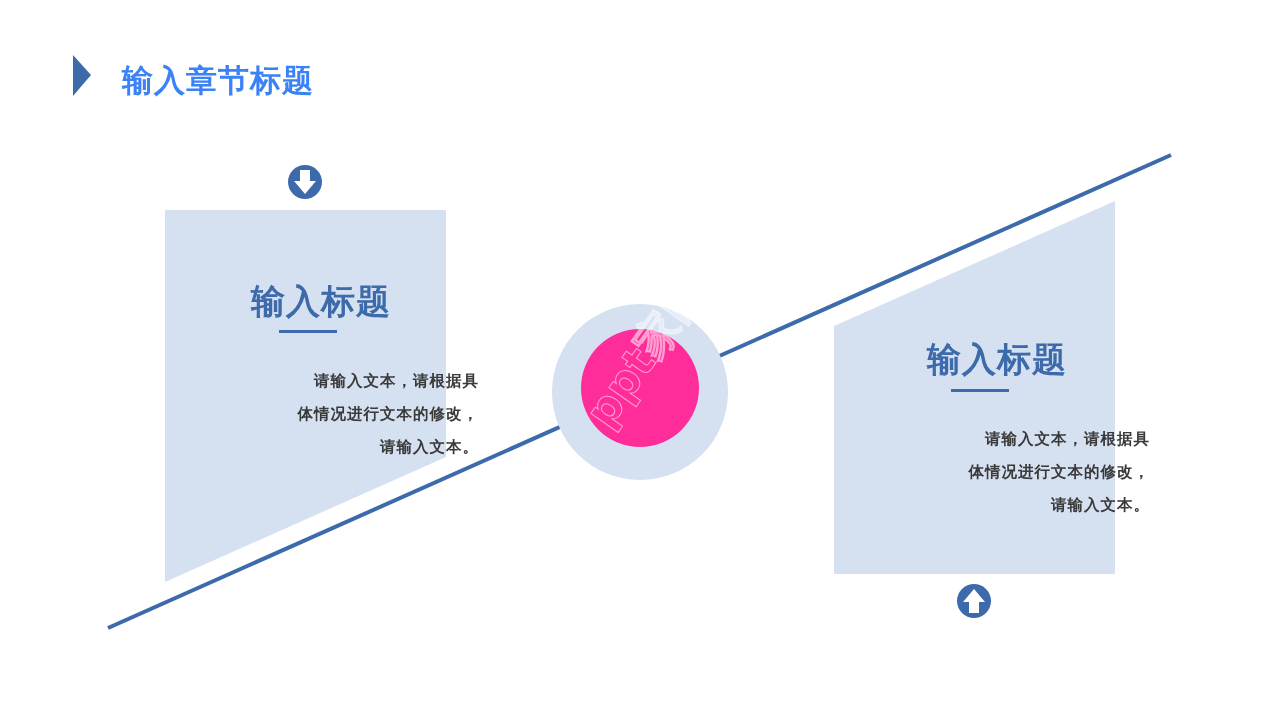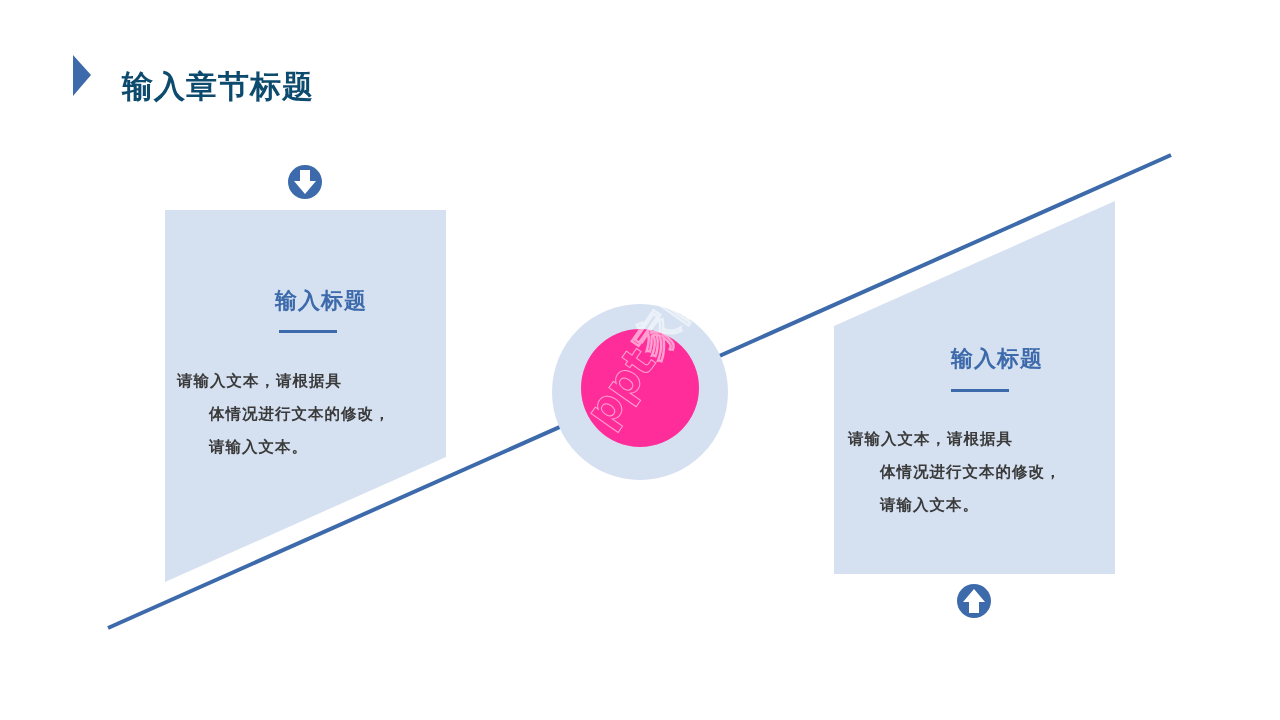--- a/index.html
+++ b/index.html
@@ -4,32 +4,32 @@
   <style>
     html, body { margin: 0; padding: 0; }
     body {
       width: 1280px; height: 720px; position: relative; overflow: hidden;
       background: #ffffff;
       font-family: "DejaVu Sans", "Liberation Sans", sans-serif;
     }
     .abs { position: absolute; }
     svg.bg { position: absolute; left: 0; top: 0; }
     .section-title {
-      left: 122px; top: 64px; font-size: 31px; font-weight: bold; color: #0c4a6e;
+      left: 122px; top: 58px; font-size: 31px; font-weight: bold; color: #3b82f6;
       letter-spacing: 1px; line-height: 44px; white-space: nowrap;
     }
     .panel-title {
-      width: 312px; text-align: center; font-size: 22px; font-weight: bold;
+      width: 312px; text-align: center; font-size: 34px; font-weight: bold;
       color: #3d6aaa; line-height: 36px; letter-spacing: 1px;
     }
     .underline {
       width: 58px; height: 3px; background: #3d6aaa;
     }
     .panel-body {
-      width: 314px; text-align: left; font-size: 15.5px; font-weight: bold;
+      width: 314px; text-align: right; font-size: 15.5px; font-weight: bold;
       color: #3a3a3a; line-height: 33px; letter-spacing: 1px;
     }
     .panel-body span { display: block; white-space: nowrap; padding-left: 44px; }
     .watermark {
       left: 560px; top: 322px; font-size: 44px; color: rgba(255,255,255,0.35);
       transform: rotate(-55deg); transform-origin: center; white-space: nowrap;
       font-family: "DejaVu Sans", sans-serif; font-weight: bold;
       -webkit-text-stroke: 1px rgba(255,255,255,0.55);
       color: transparent;
       pointer-events: none;

